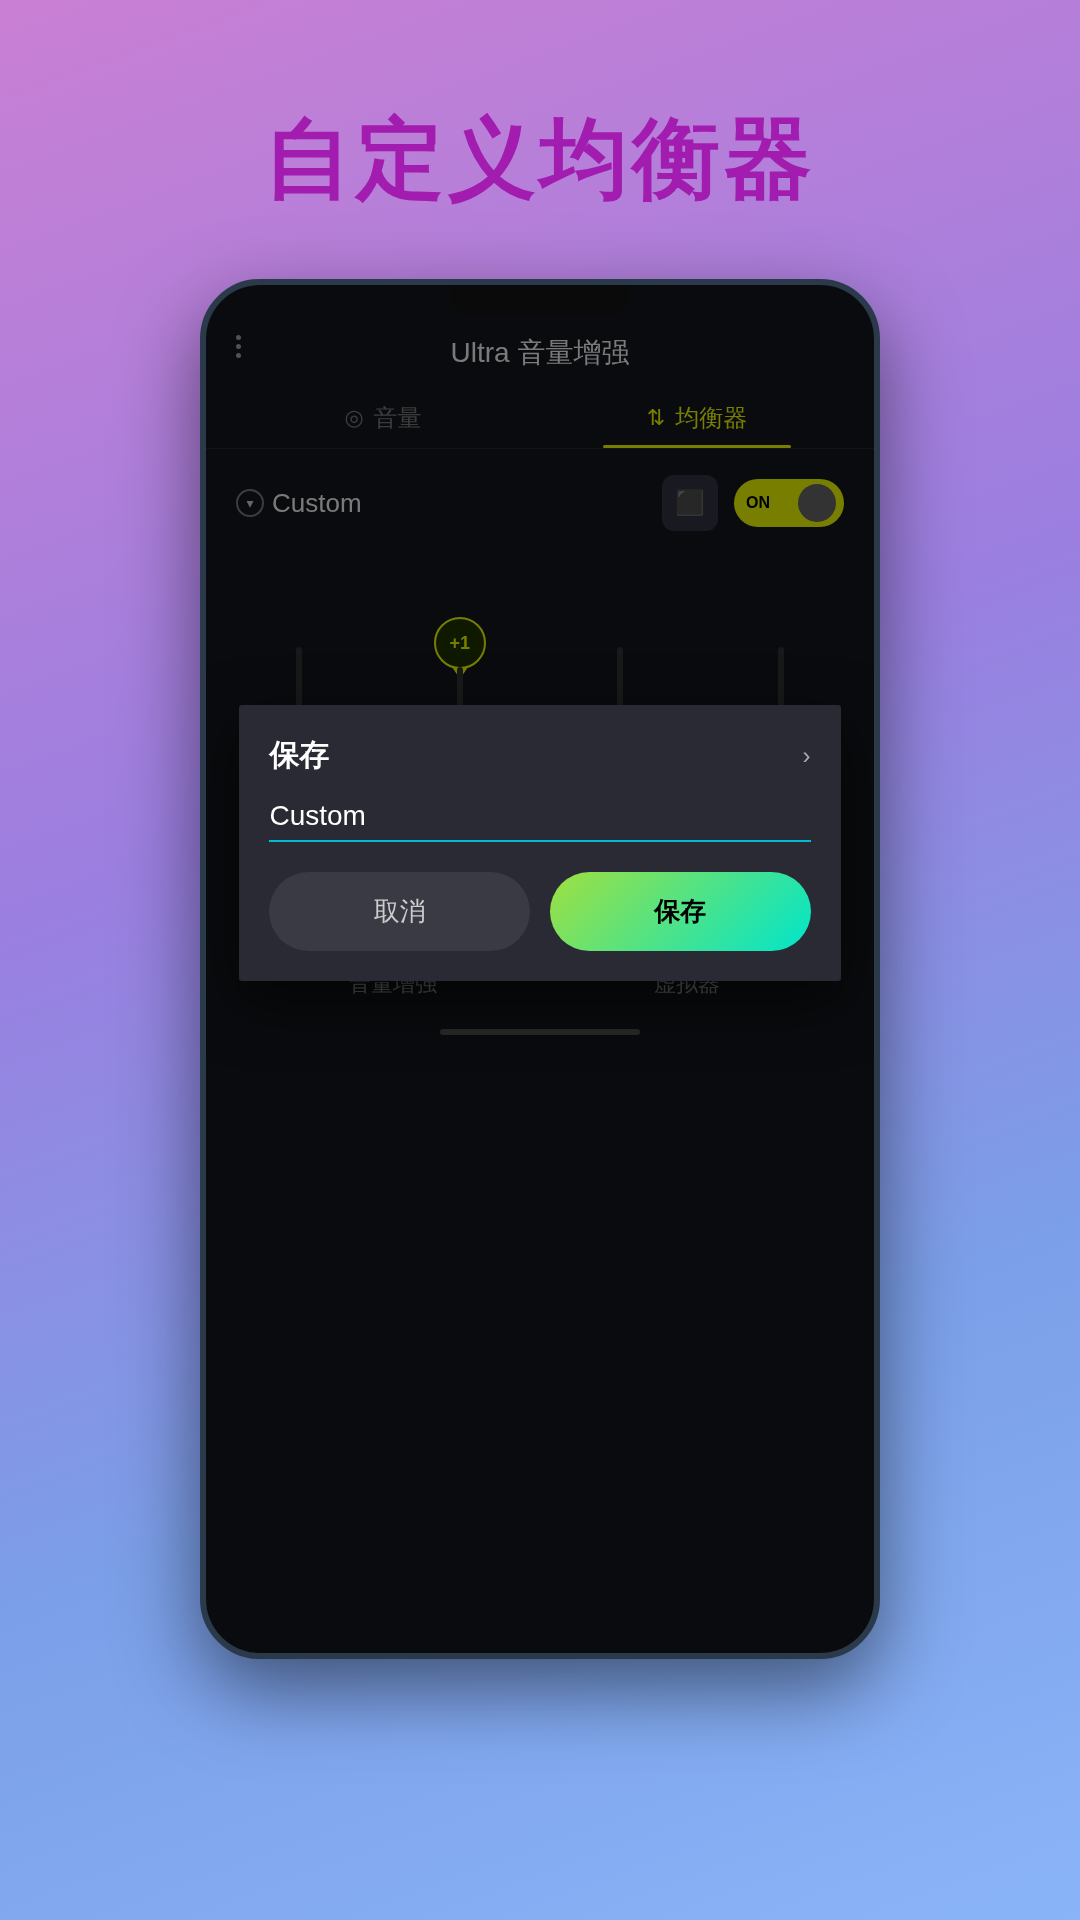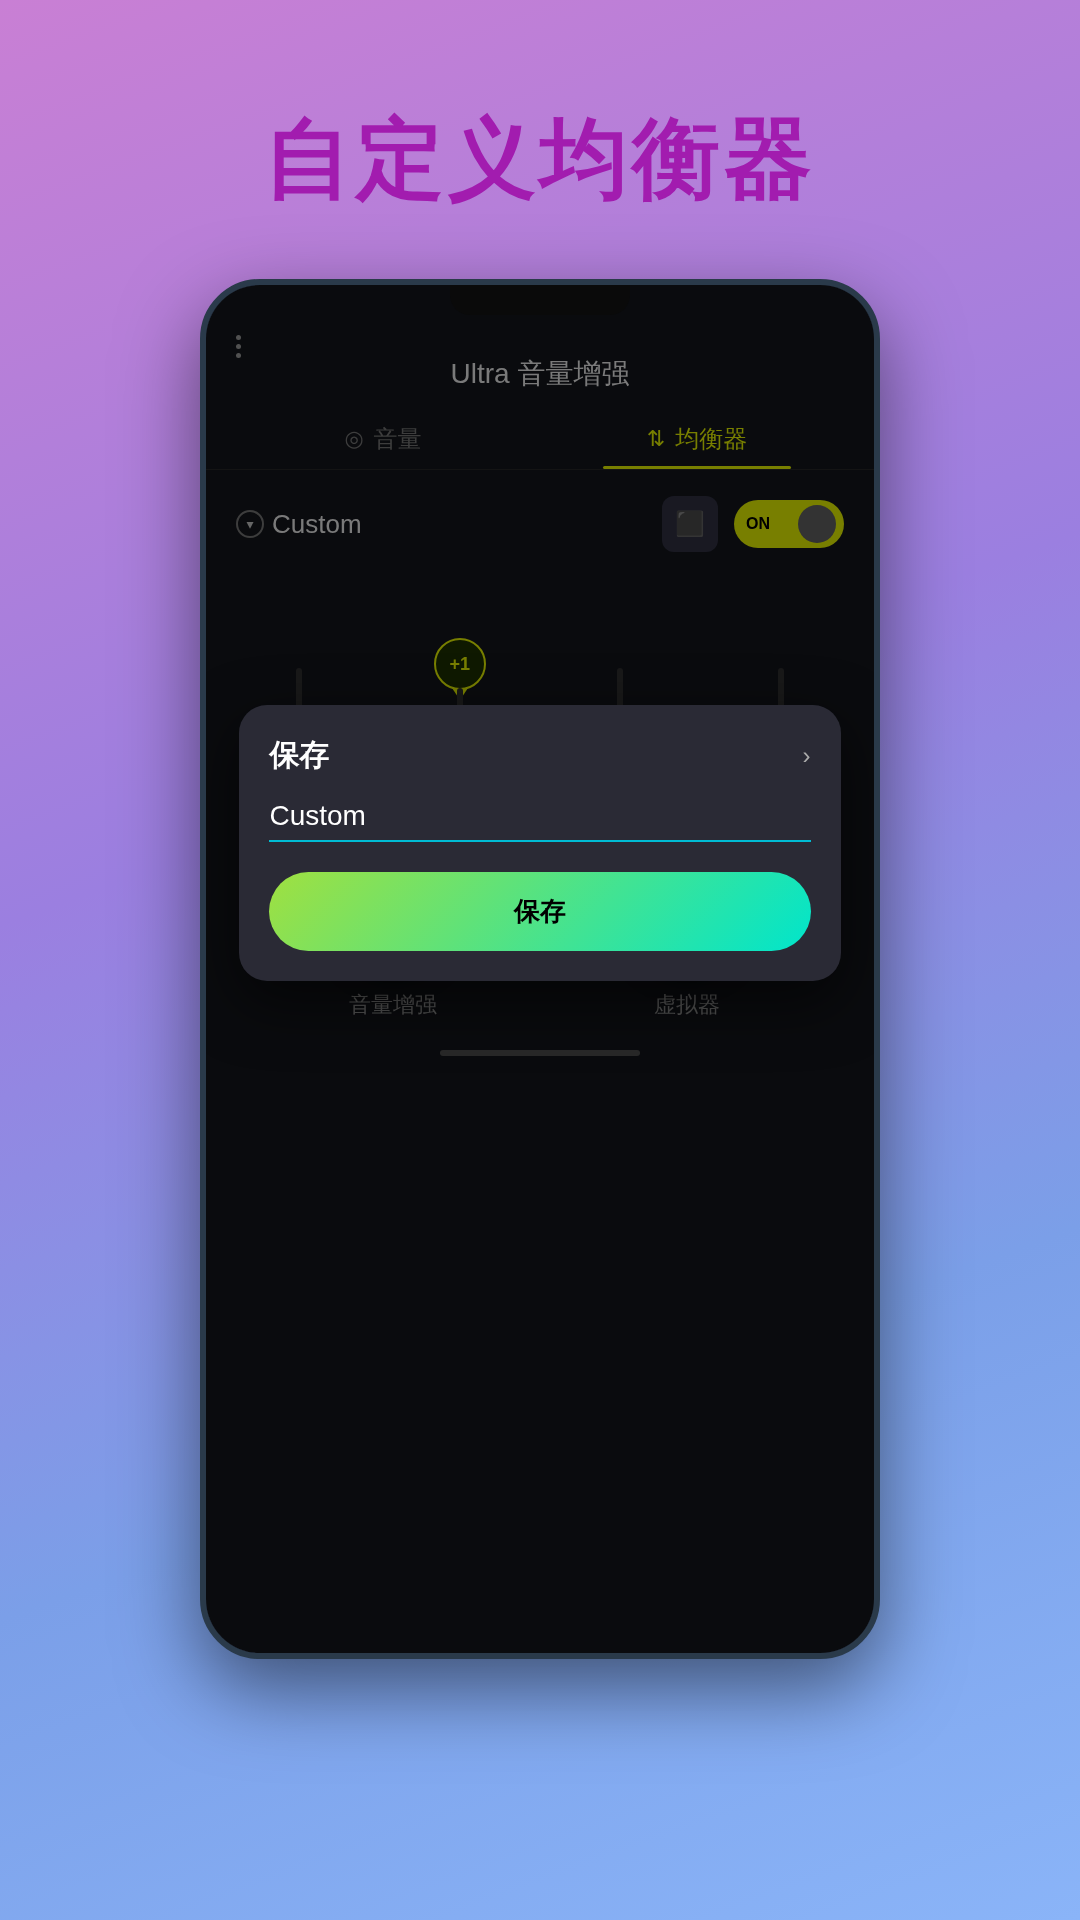--- a/index.html
+++ b/index.html
@@ -88,21 +88,21 @@
       display: flex;
       flex-direction: column;
       overflow: hidden;
     }
 
     
     .app-header {
       display: flex;
       align-items: center;
       justify-content: center;
-      padding: 70px 30px 16px;
+      padding: 49px 30px 16px;
       position: relative;
     }
     .header-menu-icon {
       position: absolute;
       left: 30px;
       top: 50px;
       display: flex;
       flex-direction: column;
       gap: 4px;
     }
@@ -318,21 +318,21 @@
       display: flex;
       align-items: flex-start;
       justify-content: center;
       padding-top: 420px;
     }
 
     
     .save-dialog {
       width: 90%;
       background: #2a2a35;
-      border-radius: 28px;
+      border-radius: 3px;
       padding: 30px 30px 30px;
       box-shadow: 0 20px 60px rgba(0,0,0,0.6);
     }
     .dialog-header {
       display: flex;
       align-items: center;
       justify-content: space-between;
       margin-bottom: 24px;
     }
     .dialog-title {
@@ -569,20 +569,21 @@
     <div class="dialog-overlay">
       <div class="save-dialog">
         <div class="dialog-header">
           <span class="dialog-title">保存</span>
           <span class="dialog-arrow-right">›</span>
         </div>
         <div class="dialog-input-row">
           <input class="dialog-input" type="text" value="Custom" style="">
         </div>
         <div class="dialog-buttons">
+          <button class="btn-cancel">取消</button>
           <button class="btn-save">保存</button>
         </div>
       </div>
     </div>
 
     <div class="bottom-knobs">
       <div class="knob-item">
         <div class="knob">
           <div class="knob-dot"></div>
         </div>

